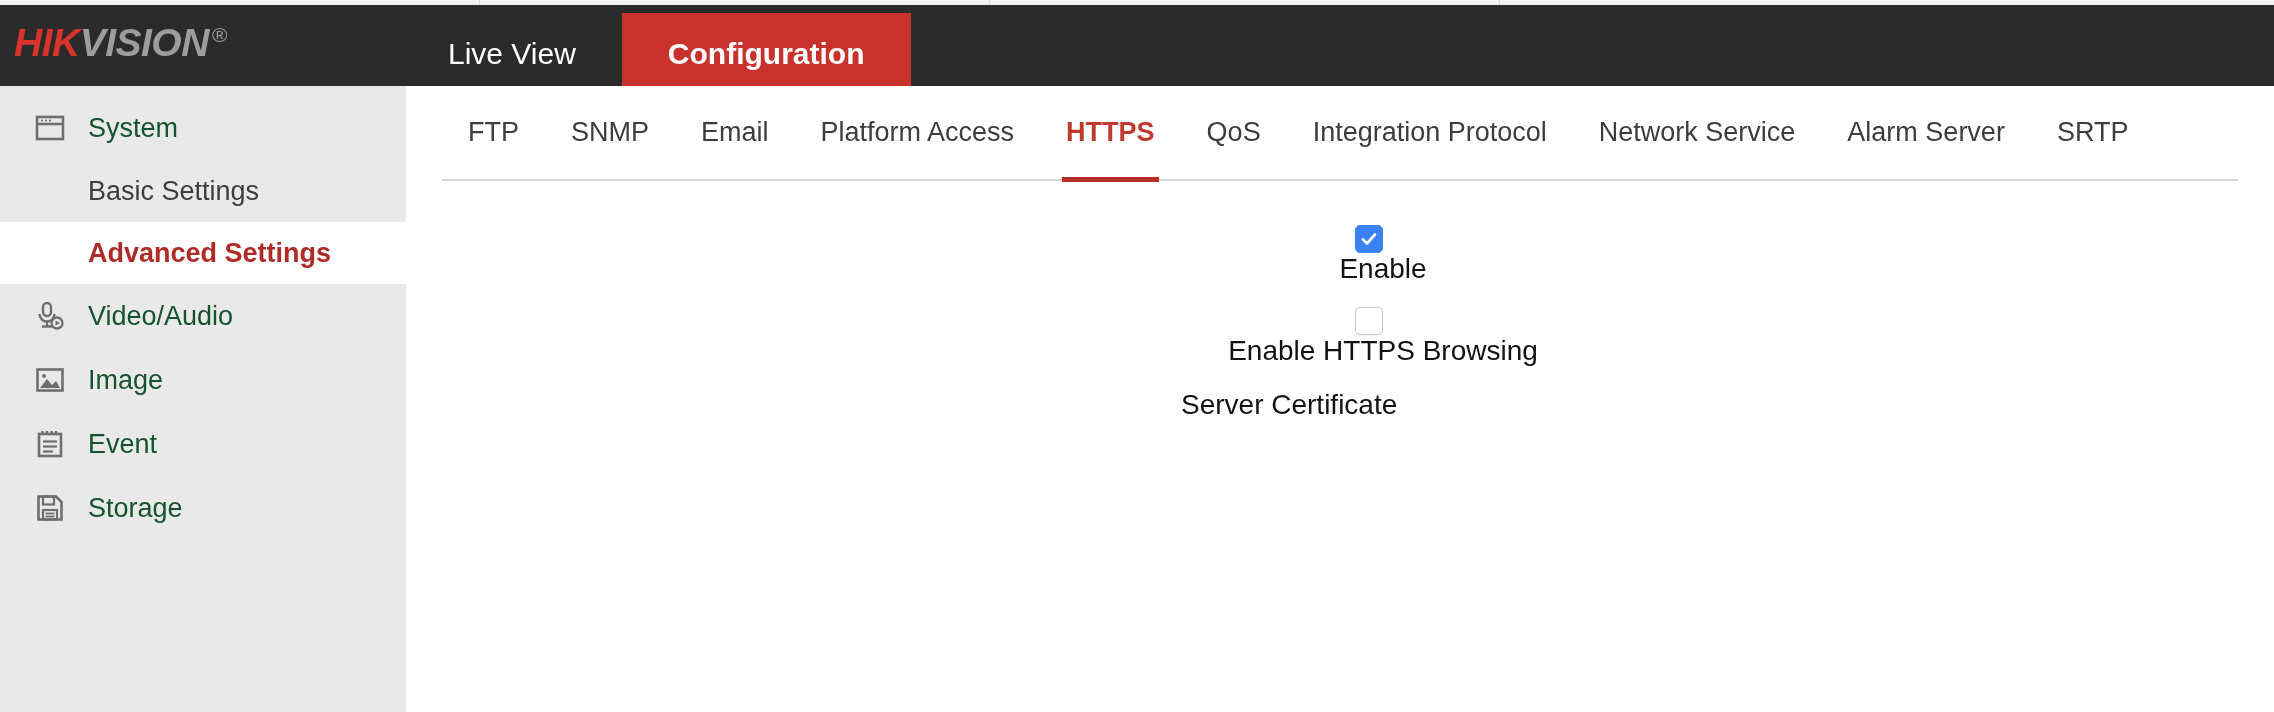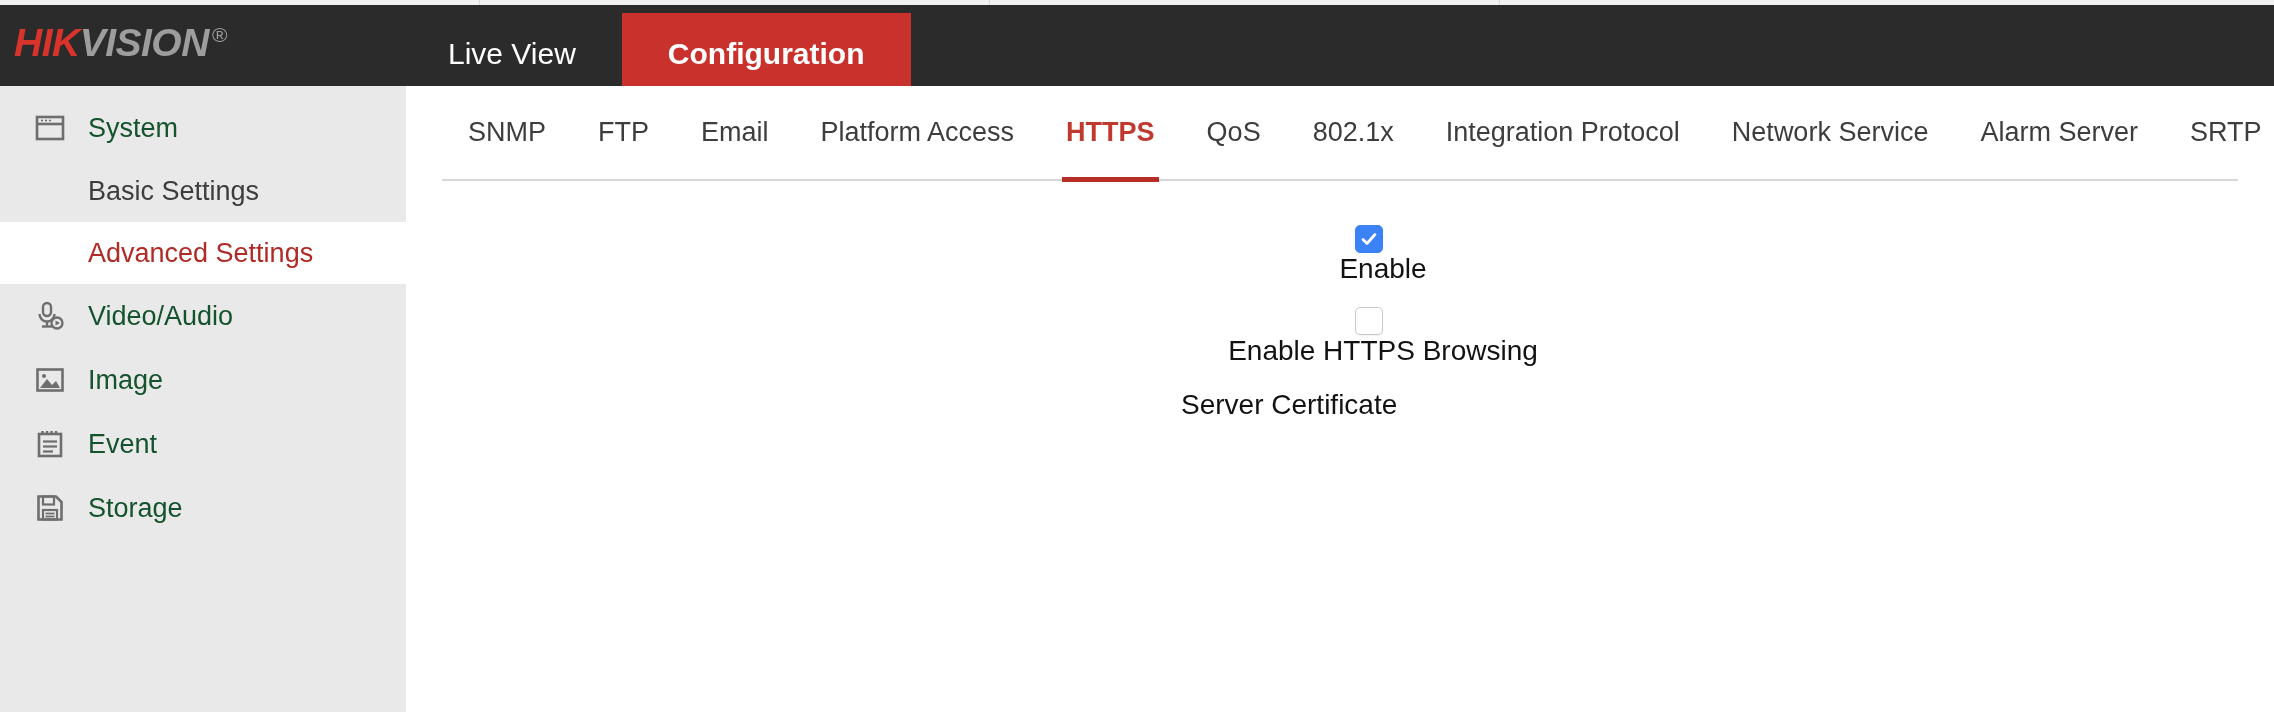--- a/index.html
+++ b/index.html
@@ -137,21 +137,21 @@
   .side-sub .sub-label {
     font-size: 27px;
     color: #3d3d3d;
     white-space: nowrap;
   }
   .side-sub.active {
     background: #ffffff;
   }
   .side-sub.active .sub-label {
     color: #b02a26;
-    font-weight: normal;
+    font-weight: bold;
   }
 
   .sidebar .spacer-sm { height: 10px; }
 
   
   .content {
     position: absolute;
     left: 406px;
     top: 86px;
     width: 1868px;
@@ -408,39 +408,36 @@
       </span>
       <span class="s-label">Storage</span>
     </div>
 
   </div>
 
   <div class="content">
 
     <div class="tabrow">
       <div class="ctab">
+          <span>FTP</span>
+        </div>
+      <div class="ctab">
           <span>SNMP</span>
-        </div>
-      <div class="ctab">
-          <span>FTP</span>
         </div>
       <div class="ctab">
           <span>Email</span>
         </div>
       <div class="ctab">
           <span>Platform Access</span>
         </div>
       <div class="ctab active">
           <span>HTTPS</span>
         </div>
       <div class="ctab">
           <span>QoS</span>
-        </div>
-      <div class="ctab">
-          <span>802.1x</span>
         </div>
       <div class="ctab">
           <span>Integration Protocol</span>
         </div>
       <div class="ctab">
           <span>Network Service</span>
         </div>
       <div class="ctab">
           <span>Alarm Server</span>
         </div>

